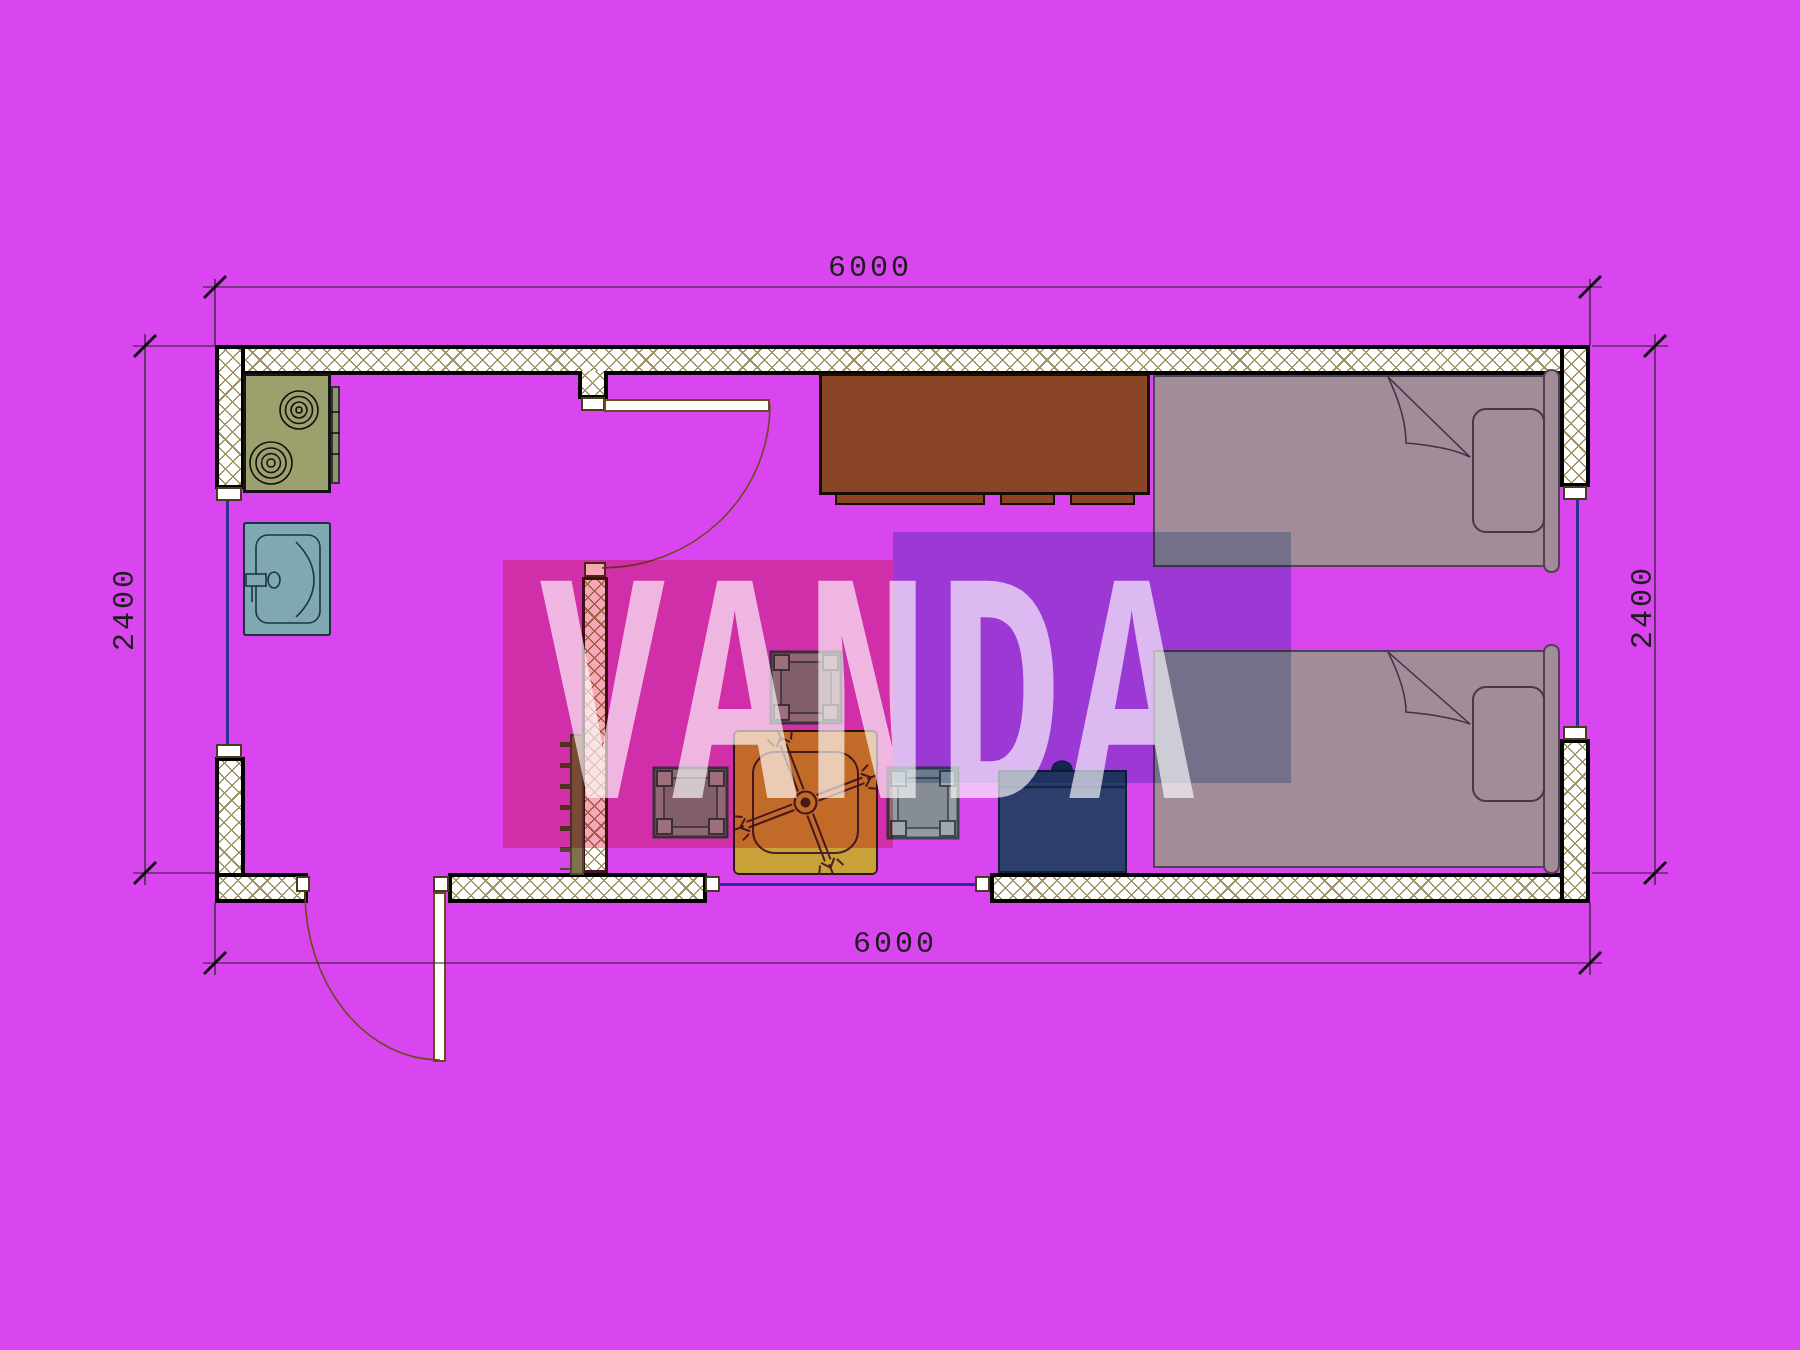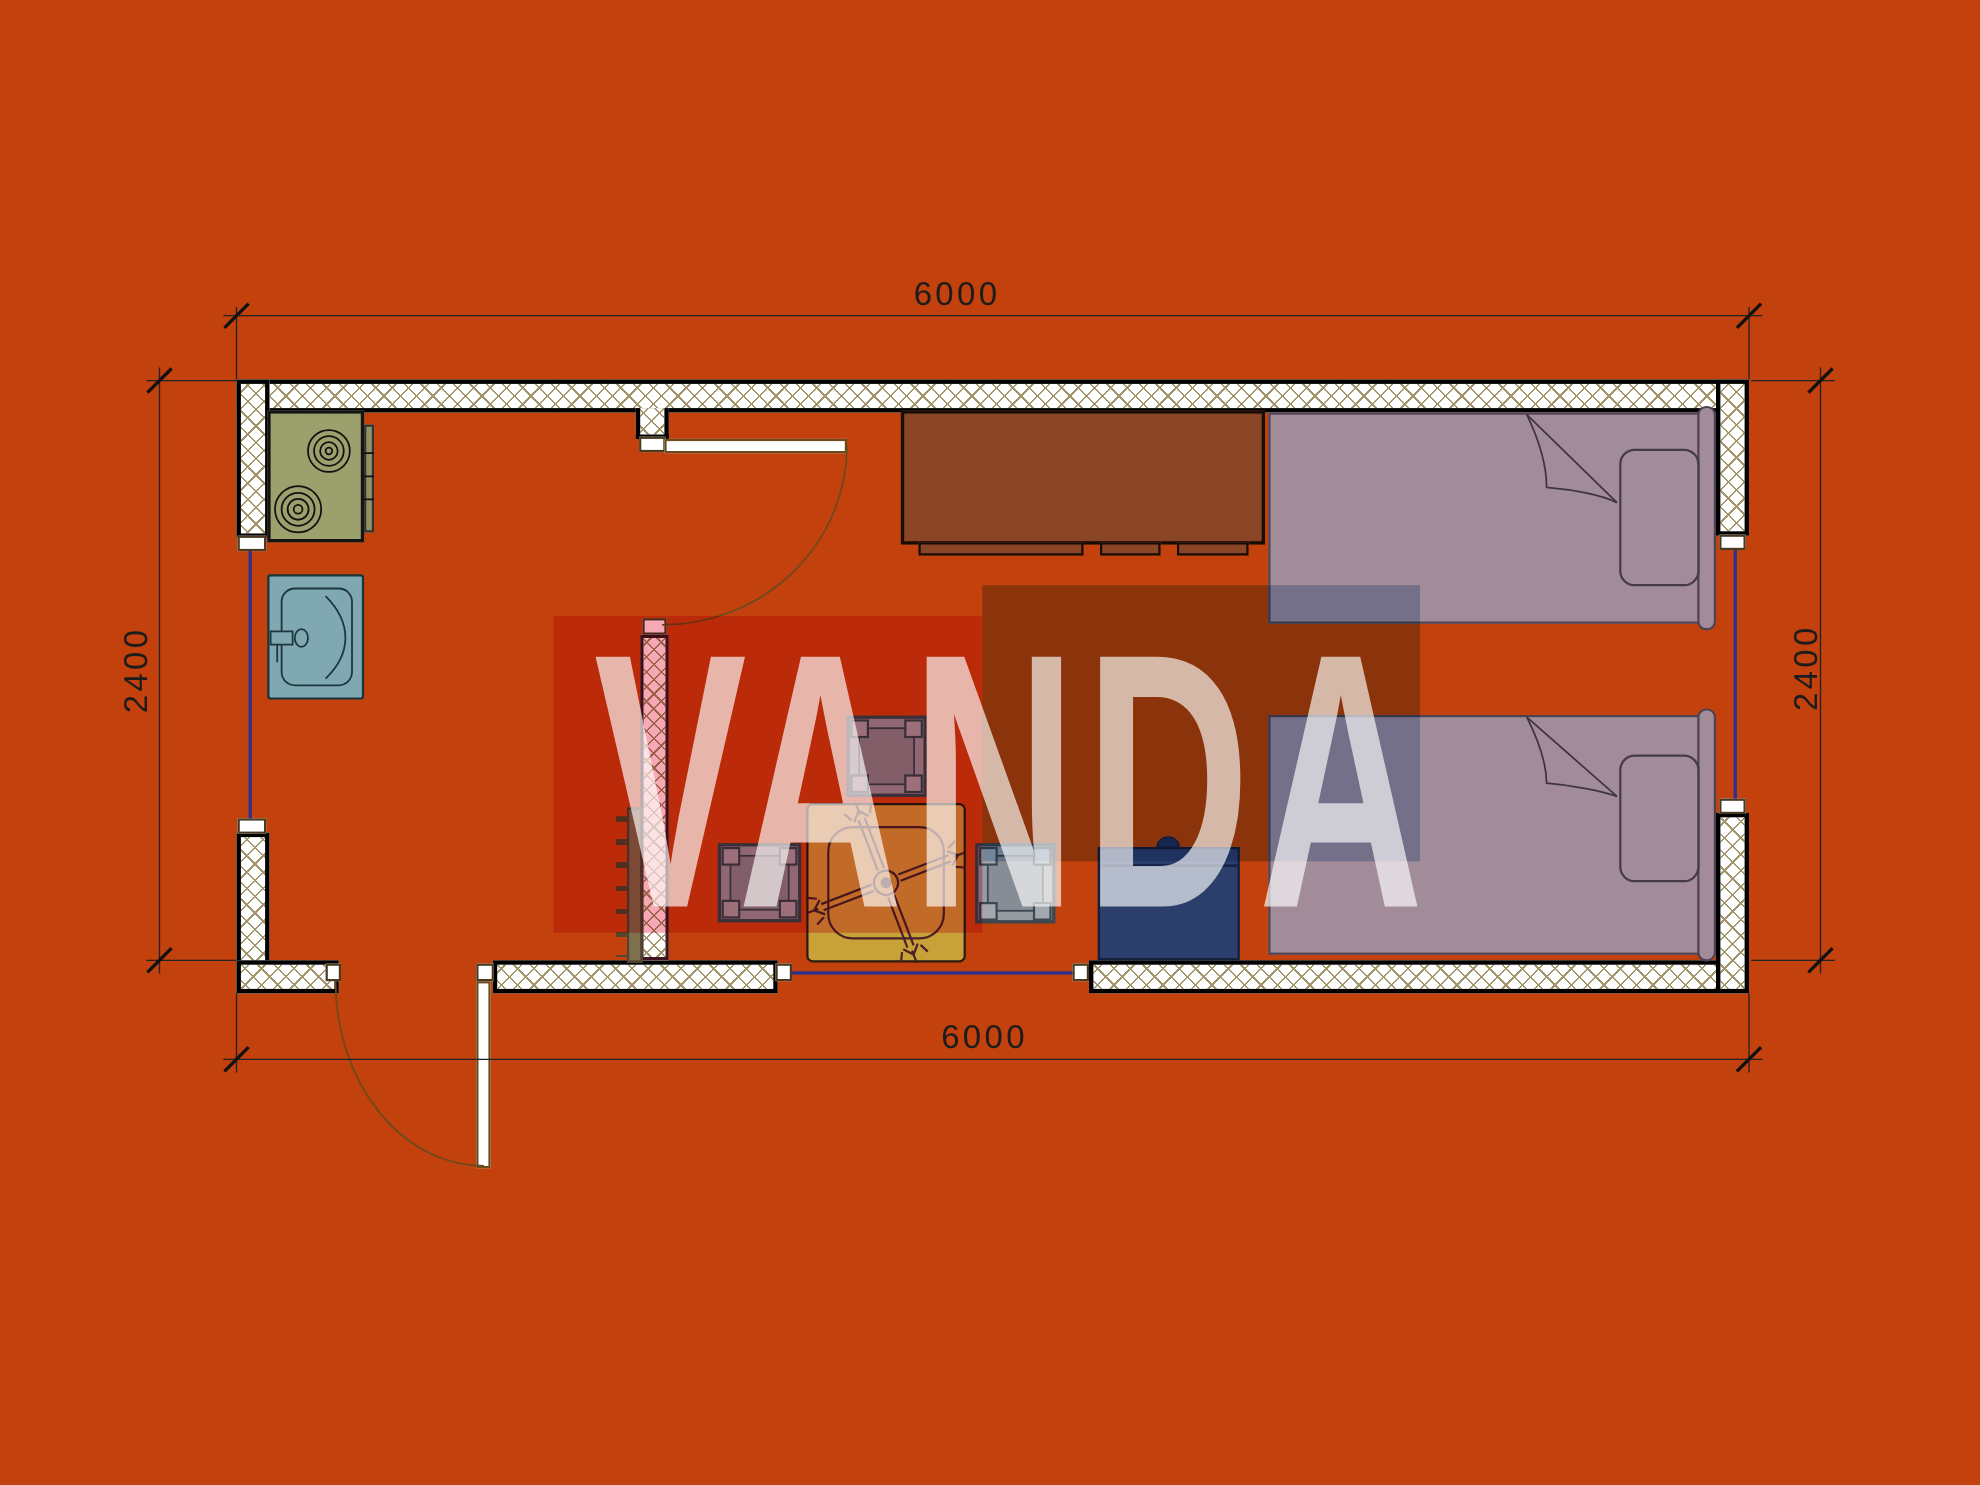--- a/index.html
+++ b/index.html
@@ -1,17 +1,17 @@
 <!DOCTYPE html>
 <html><head>
 <meta charset="utf-8">
 <style>
   html,body{margin:0;padding:0;background:#fff;}
-  #canvas{position:relative;width:1800px;height:1350px;background:#c2410c;overflow:hidden;
-          font-family:Liberation Sans, sans-serif;}
+  #canvas{position:relative;width:1800px;height:1350px;background:#d946ef;overflow:hidden;
+          font-family:Liberation Mono, monospace;}
   
   .wall{position:absolute;box-sizing:border-box;border:4px solid #000;background:
     repeating-linear-gradient(45deg,transparent 0 4.5px,#a3966a 4.5px 6px,transparent 6px 10.5px),
     repeating-linear-gradient(135deg,transparent 0 4.5px,#a3966a 4.5px 6px,transparent 6px 10.5px),#fff;}
   .partition{position:absolute;box-sizing:border-box;border:3px solid #421420;background:
     repeating-linear-gradient(45deg,transparent 0 4px,#a3966a 4px 5.5px,transparent 5.5px 9.5px),
     repeating-linear-gradient(135deg,transparent 0 4px,#a3966a 4px 5.5px,transparent 5.5px 9.5px),#fff;}
   .jamb{position:absolute;box-sizing:border-box;border:2px solid #4a3a20;background:#fff;}
   .wline{position:absolute;background:#2b3190;}
   .leaf{position:absolute;box-sizing:border-box;border:2px solid #6b4a1e;background:#fff;}

